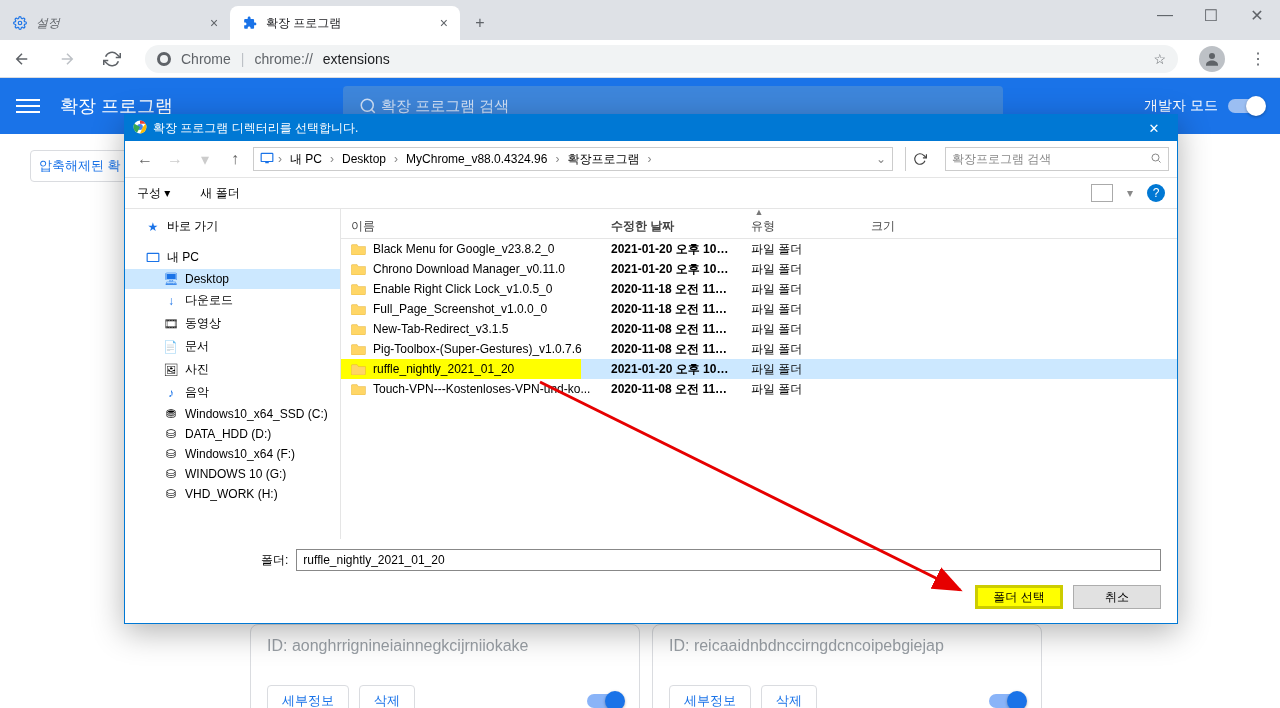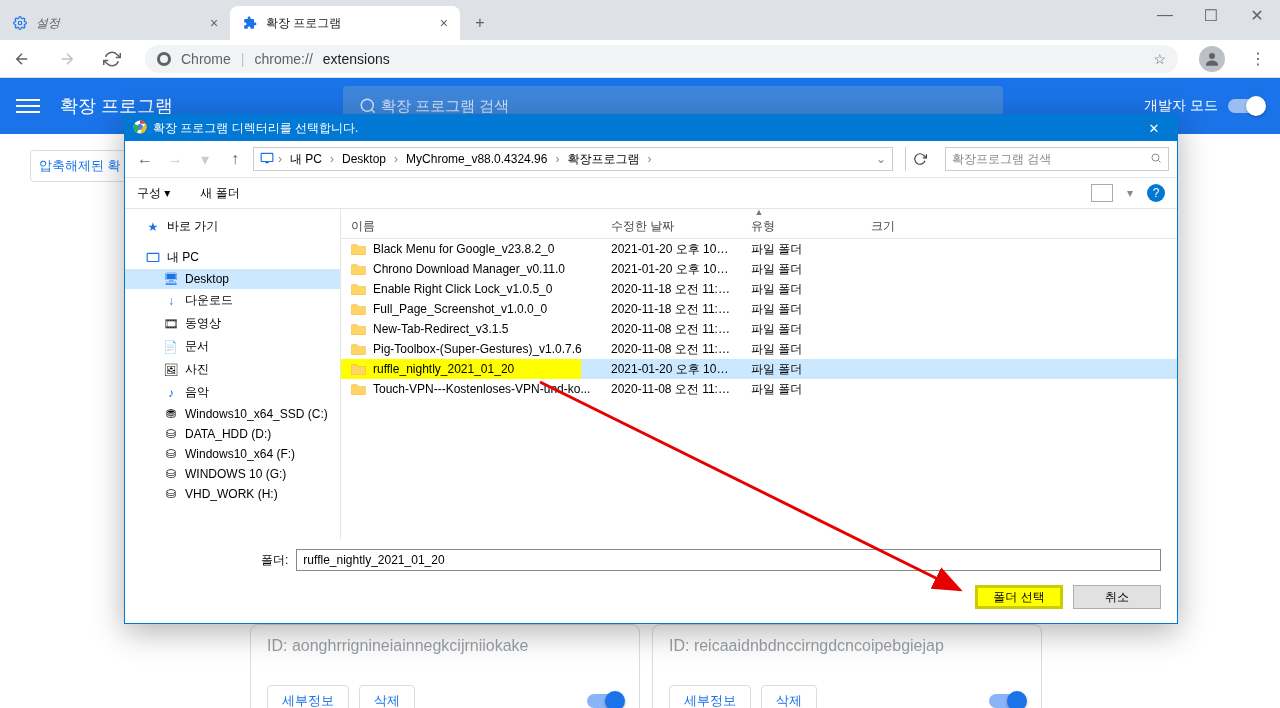--- a/index.html
+++ b/index.html
@@ -72,21 +72,21 @@
 .tree-item { padding: 3px 8px 3px 20px; display: flex; align-items: center; gap: 6px; white-space: nowrap; }
 .tree-item.l1 { padding-left: 20px; }
 .tree-item.l2 { padding-left: 38px; }
 .tree-item.selected { background: #cce8ff; }
 .tree-icon { width: 16px; height: 14px; display: inline-flex; align-items: center; justify-content: center; font-size: 12px; }
 
 .filelist { flex: 1; display: flex; flex-direction: column; }
 .fl-header { height: 24px; display: flex; align-items: center; font-size: 12px; color: #444; border-bottom: 1px solid #e5e5e5; }
 .fl-header > div { padding: 0 10px; }
 .col-name { width: 260px; }
-.col-date { width: 140px; }
+.col-date { width: 140px; font-weight: bold; }
 .col-type { width: 120px; }
 .col-size { width: 80px; }
 .sort-ind { width: 100%; text-align: center; color: #777; font-size: 9px; line-height: 6px; }
 .fl-rows { flex: 1; }
 .fl-row { height: 20px; display: flex; align-items: center; font-size: 12px; }
 .fl-row.selected { background: #cce8ff; }
 .fl-row.highlight { background: #ffff00; }
 .fl-row.highlight.selected { background: linear-gradient(to right, #ffff00 0, #ffff00 240px, #cce8ff 240px, #cce8ff 100%); }
 .fl-row > div { padding: 0 10px; white-space: nowrap; overflow: hidden; text-overflow: ellipsis; }
 .folder-icon { width: 16px; height: 13px; display: inline-block; margin-right: 6px; vertical-align: -2px; }

